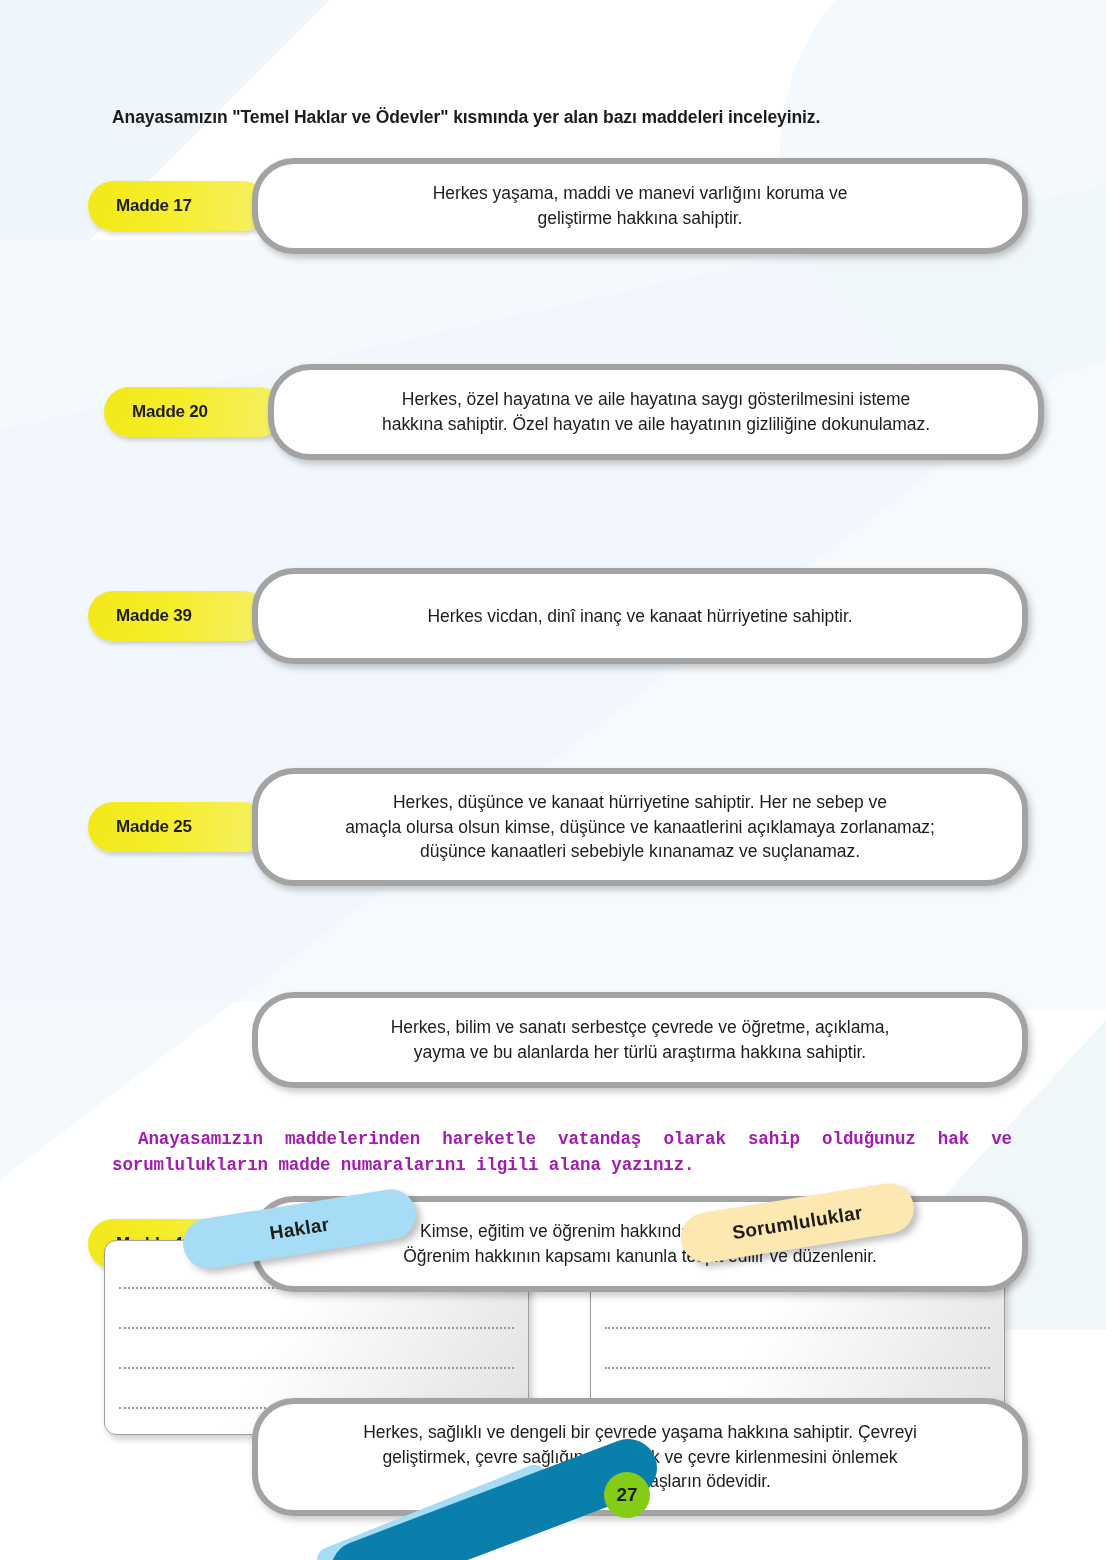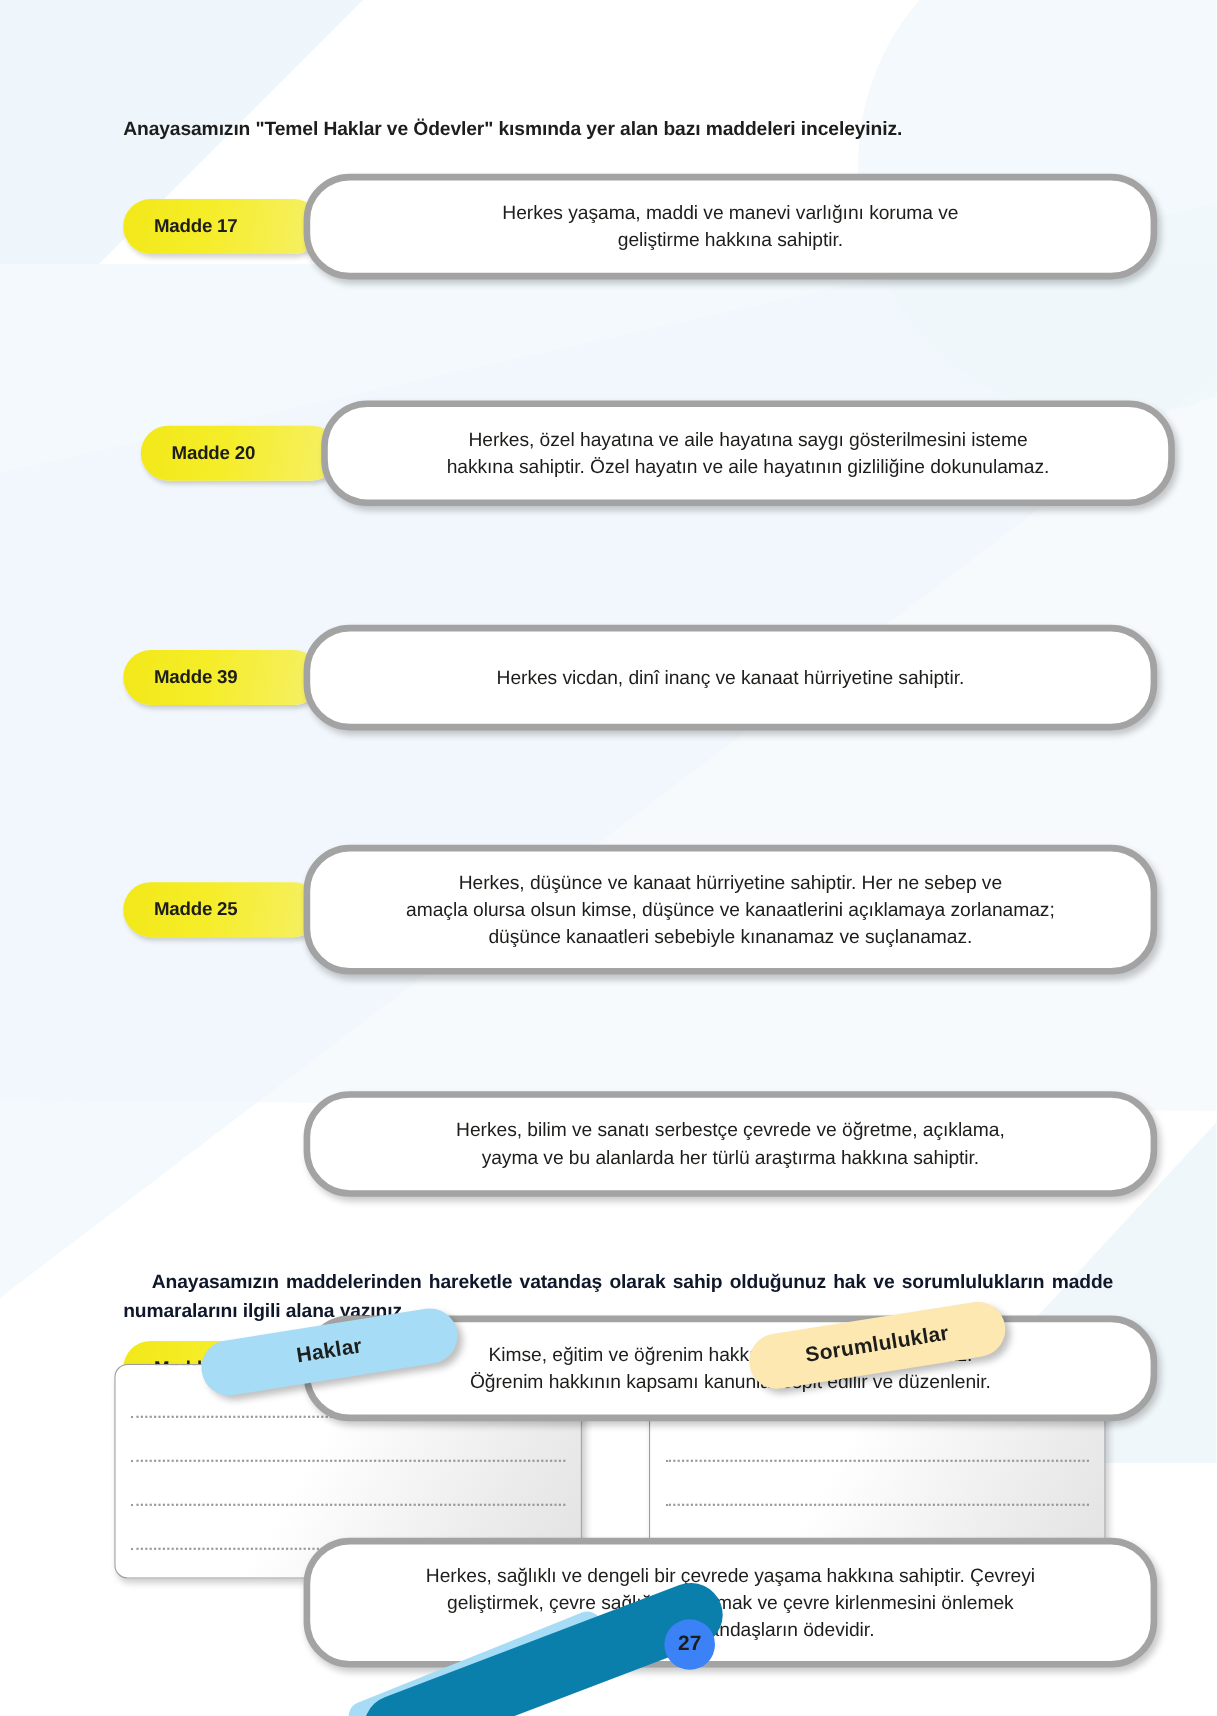--- a/index.html
+++ b/index.html
@@ -27,21 +27,21 @@
     top: 107px;
     width: 900px;
     font-size: 17.5px;
     font-weight: bold;
     color: #1d1d1b;
     letter-spacing: -0.1px;
     white-space: nowrap;
   }
 
   
-  .articles { position: absolute; left: 0; top: 158px; width: 1106px; padding-left: 24px; }
+  .articles { position: absolute; left: 0; top: 158px; width: 1106px; }
 
   .article-row {
     position: relative;
     width: 1106px;
   }
 
   .badge {
     position: absolute;
     left: 88px;
     width: 180px;
@@ -82,29 +82,30 @@
     color: #1d1d1b;
     padding: 0 28px;
     letter-spacing: -0.05px;
     white-space: pre-line;
   }
 
   
   .instruction {
     position: absolute;
     left: 112px;
-    top: 1153px;
+    top: 1127px;
     width: 900px;
     font-size: 17.5px;
     font-weight: bold;
     line-height: 1.46;
-    color: #0f172a;
+    color: #a21caf;
     text-align: justify;
     text-indent: 26px;
     letter-spacing: -0.1px;
+    font-family: Liberation Mono, monospace;
   }
 
   
   .answer-area { position: absolute; }
   #answer-left  { left: 104px;  top: 1240px; width: 425px; height: 195px; }
   #answer-right { left: 590px;  top: 1240px; width: 415px; height: 195px; }
 
   .answer-box {
     position: absolute;
     inset: 0;
@@ -160,21 +161,21 @@
   
   #footer-decor { position: absolute; left: 0; top: 1420px; width: 1106px; height: 140px; z-index: 3; }
 
   .page-number {
     position: absolute;
     left: 604px;
     top: 1472px;
     width: 46px;
     height: 46px;
     border-radius: 50%;
-    background: #3b82f6;
+    background: #84cc16;
     display: flex;
     align-items: center;
     justify-content: center;
     z-index: 5;
   }
   .page-number span {
     font-size: 19px;
     font-weight: bold;
     color: #1d1d1b;
   }

